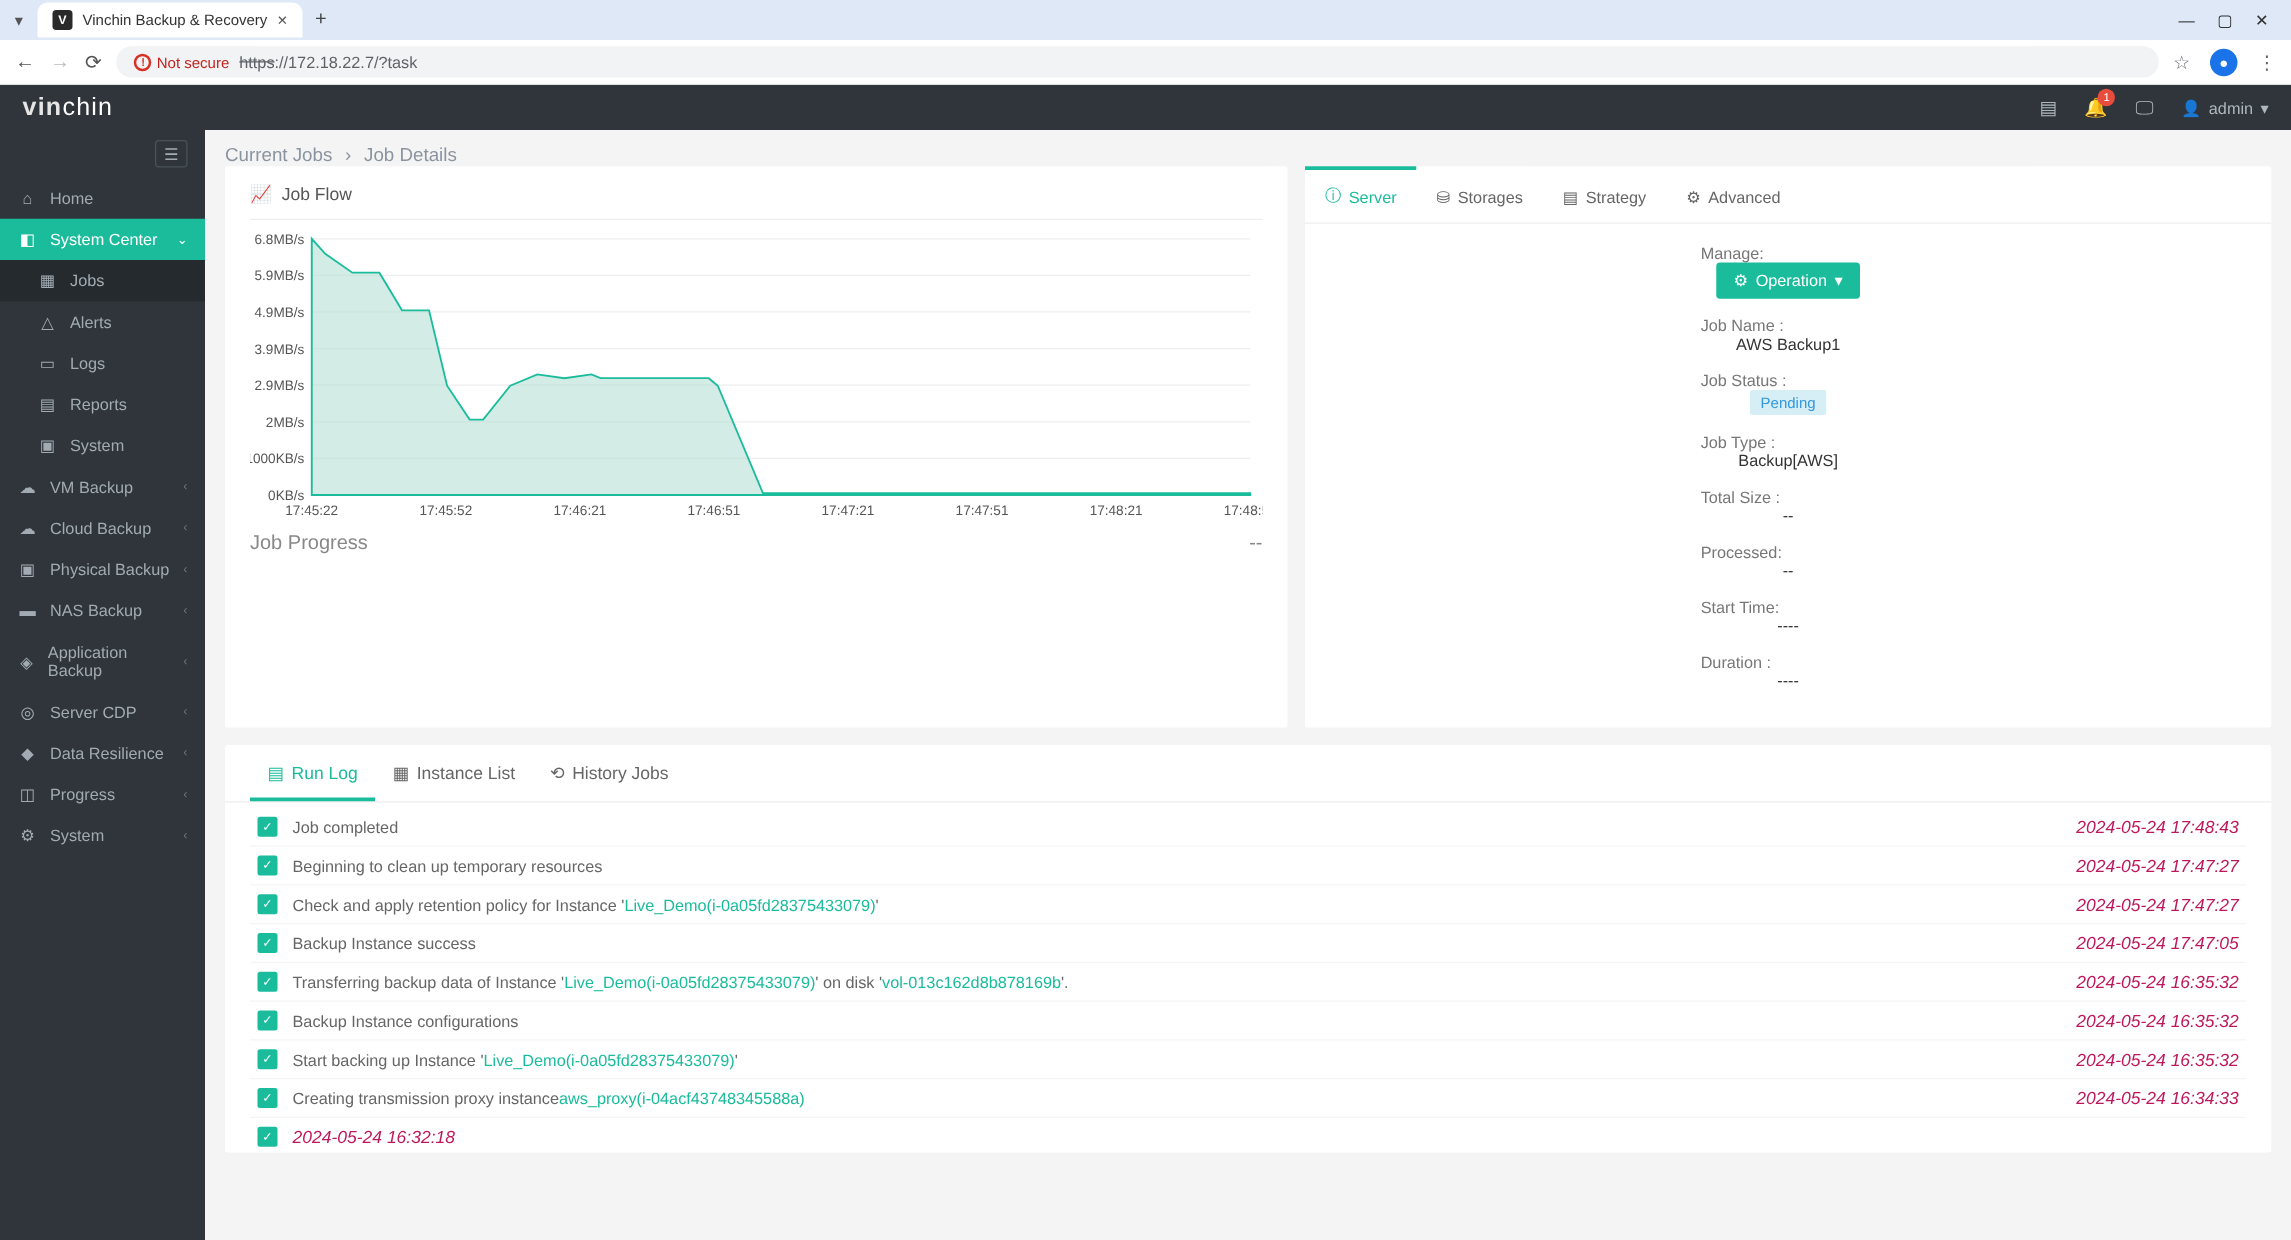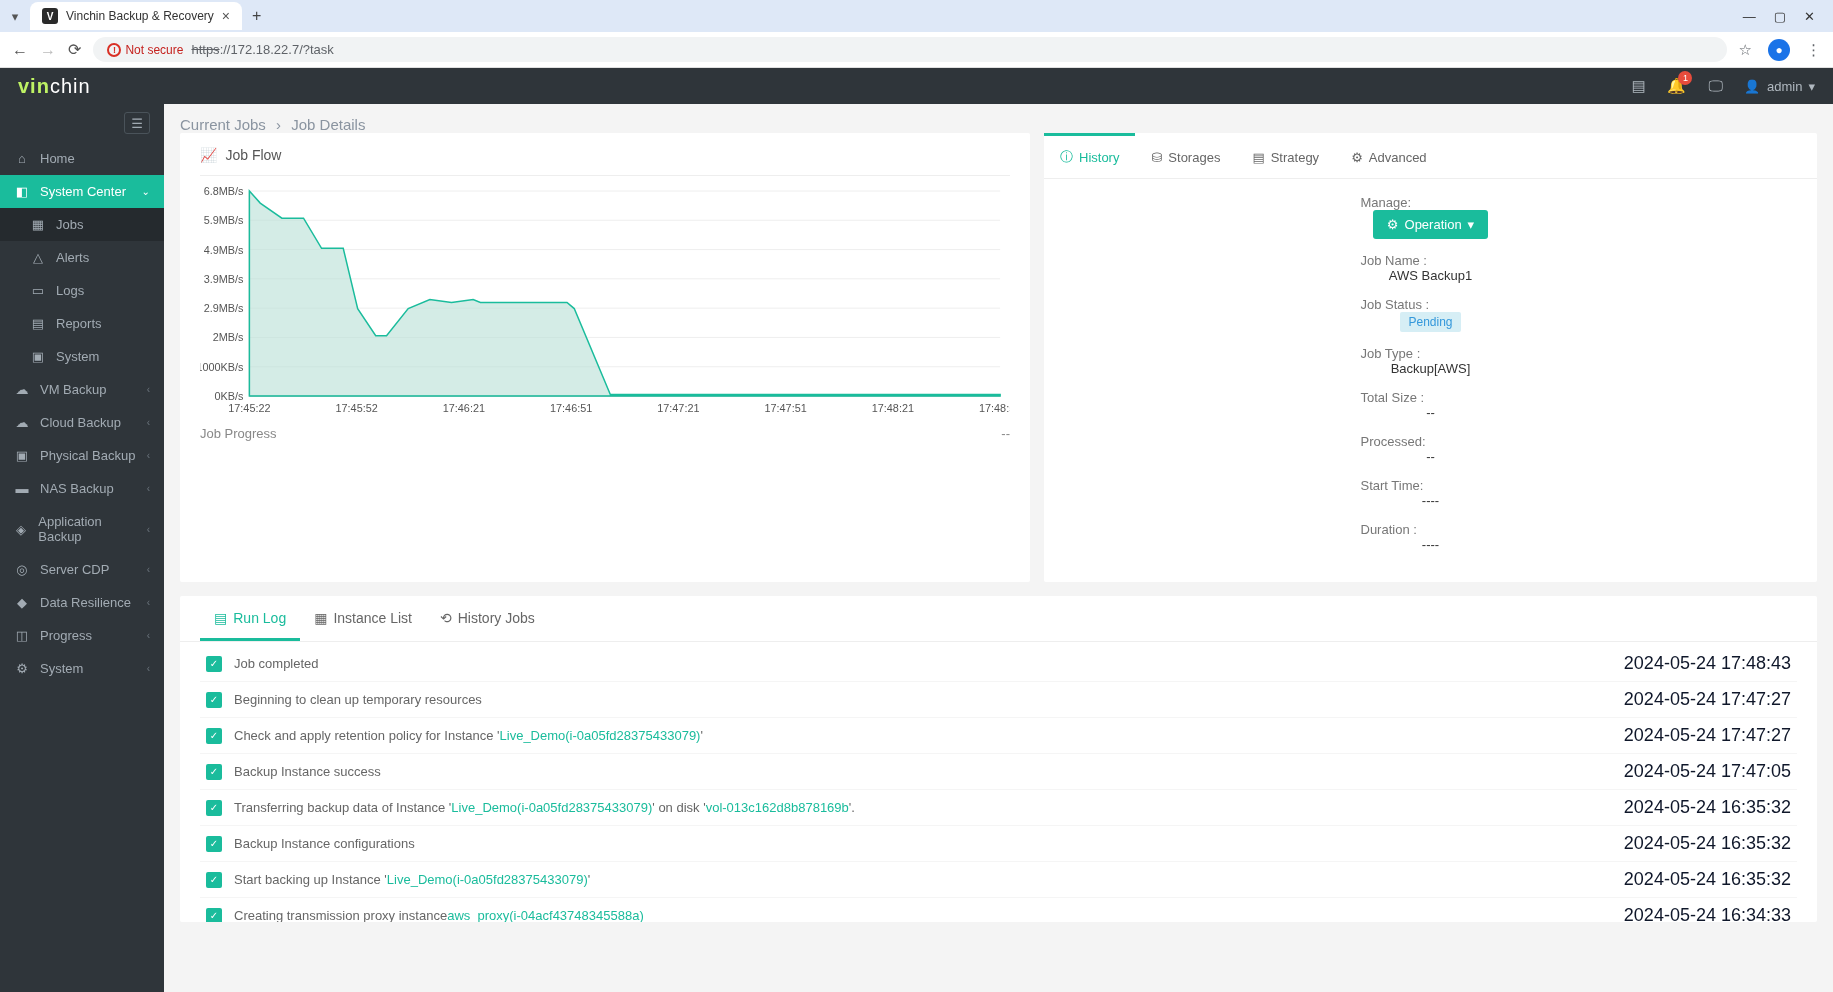--- a/index.html
+++ b/index.html
@@ -21,21 +21,21 @@
   .secure-badge { display:flex; align-items:center; gap:4px; color:#c5221f; font-size:12px;}
   .secure-icon { width:14px; height:14px; border-radius:50%; border:2px solid #d93025; display:flex; align-items:center; justify-content:center; color:#d93025; font-size:9px; font-weight:bold;}
   .url-txt { color: #5f6368; }
   .url-https { text-decoration: line-through; }
   .url-right-icons { display:flex; gap:16px; align-items:center; color:#5f6368; font-size:15px;}
   .profile-icon { width:22px; height:22px; border-radius:50%; background:#1a73e8; color:#fff; display:flex; align-items:center; justify-content:center; font-size:12px;}
   
   
   .app-header { background: #2f353a; height: 36px; display: flex; align-items: center; padding: 0 18px; color: #fff;}
   .logo { font-size: 20px; font-weight: 300; letter-spacing: 1px; }
-  .logo b { color: #bef264; font-weight: 600; }
+  .logo b { color: #e5e5e5; font-weight: 600; }
   .header-right { margin-left: auto; display: flex; align-items: center; gap: 22px; color: #b0b8bf;}
   .header-icon { font-size: 15px; position: relative;}
   .badge { position: absolute; top:-6px; right:-6px; background:#e74c3c; color:#fff; border-radius:50%; width:14px; height:14px; font-size:9px; display:flex; align-items:center; justify-content:center;}
   .user-drop { display:flex; align-items:center; gap:6px; font-size:13px;}
   
   
   .app-body { display: flex; height: calc(992px - 32px - 36px - 36px); }
   
   
   .sidebar { width: 164px; background: #2f353a; color: #a2abb3; display:flex; flex-direction:column; font-size: 13px;}
@@ -61,21 +61,21 @@
   .panel-title { display:flex; align-items:center; gap:8px; font-size:14px; color:#555; padding-bottom:12px; border-bottom:1px solid #eee;}
   
   .chart-wrap { position:relative; margin-top:10px;}
   svg.chart { width: 100%; height: 230px; display:block;}
   .y-label { font-size:11px; fill:#555;}
   .x-label { font-size:11px; fill:#555;}
   .grid-line { stroke:#eee; stroke-width:1;}
   .axis-line { stroke:#aaa; stroke-width:1;}
   .area-path { fill:#b8e0d6; fill-opacity:0.6; stroke:#1abc9c; stroke-width:1.5;}
   
-  .job-progress-row { display:flex; justify-content:space-between; color:#888; font-size:13px; margin-top:10px;}
+  .job-progress-row { display:flex; justify-content:space-between; color:#888; font-size:16px; margin-top:10px;}
   
   
   .panel-summary { flex:1;}
   .tabs { display:flex; border-bottom:1px solid #eee;}
   .tab { padding:12px 16px; display:flex; align-items:center; gap:6px; color:#666; font-size:13px; cursor:pointer; border-top:3px solid transparent;}
   .tab.active { color:#1abc9c; border-top:3px solid #1abc9c; }
   .tab .ticon { font-size:13px;}
   .summary-body { padding: 16px 20px;}
   .sum-row { display:flex; align-items:center; margin-bottom: 14px; font-size:13px;flex-direction:column;}
   .sum-label { width: 140px; color:#777;}
@@ -86,21 +86,21 @@
   
   .panel-logs { padding: 0;}
   .log-tabs { display:flex; border-bottom:1px solid #eee; padding: 0 20px;}
   .log-tab { padding:14px 14px 12px; display:flex; align-items:center; gap:6px; color:#666; font-size:14px; cursor:pointer; border-bottom:3px solid transparent;}
   .log-tab.active { color:#1abc9c; border-bottom:3px solid #1abc9c;}
   .log-list { padding: 4px 20px 16px; max-height: 280px; overflow-y:auto;}
   .log-row { display:flex; align-items:center; padding:7px 6px; border-bottom:1px solid #f5f5f5; font-size:13px;}
   .log-check { width:16px; height:16px; background:#1abc9c; color:#fff; border-radius:2px; display:flex; align-items:center; justify-content:center; font-size:10px; margin-right:12px; flex-shrink:0;}
   .log-msg { flex:1; color:#666;}
   .log-msg .hl { color:#1abc9c;}
-  .log-time { color:#0f172a; font-size:18px; }
+  .log-time { color:#be185d; font-size:14px; font-style:italic;}
   
   
   .log-list::-webkit-scrollbar { width:8px;}
   .log-list::-webkit-scrollbar-thumb { background:#ccc; border-radius:4px;}
 </style>
 </head>
 <body>
 
 <div class="browser-chrome">
   <span class="tab-drop">▾</span>
@@ -279,21 +279,21 @@
         <div class="job-progress-row">
           <span>Job Progress</span>
           <span>--</span>
         </div>
       </div>
 
       <div class="panel panel-summary">
         <div class="tabs">
           <div class="tab active">
               <span class="ticon">ⓘ</span>
-              <span>History</span>
+              <span>Server</span>
             </div>
           <div class="tab">
               <span class="ticon">⛁</span>
               <span>Storages</span>
             </div>
           <div class="tab">
               <span class="ticon">▤</span>
               <span>Strategy</span>
             </div>
           <div class="tab">

